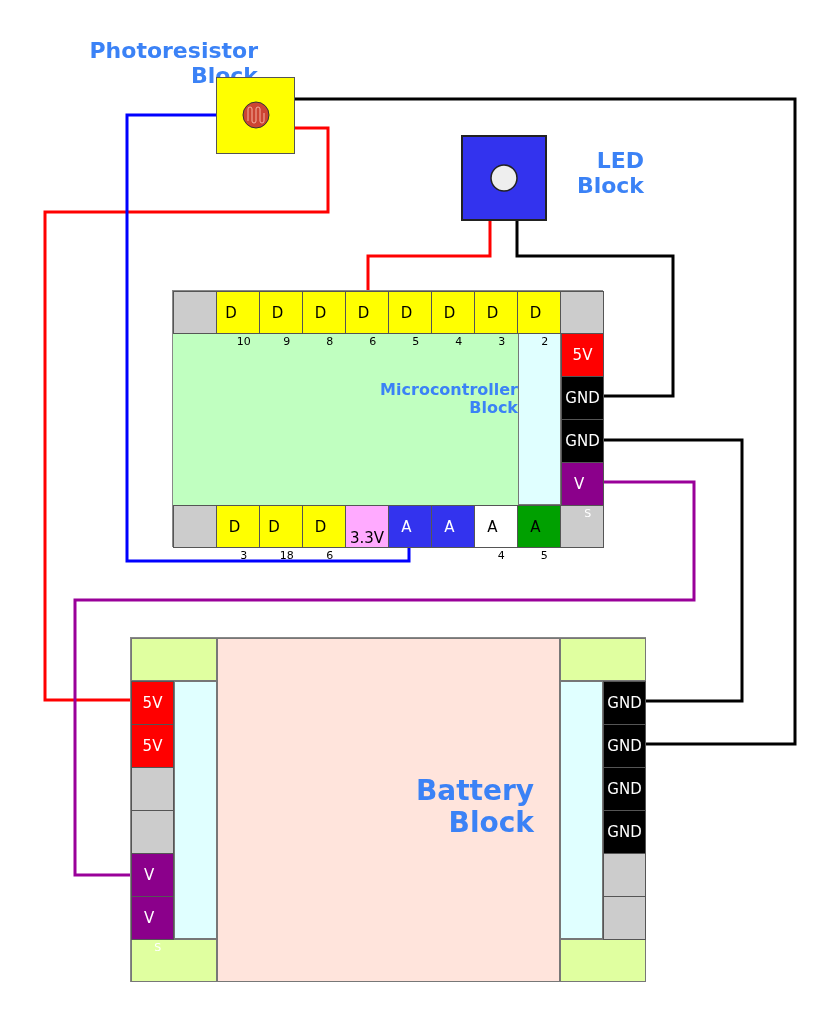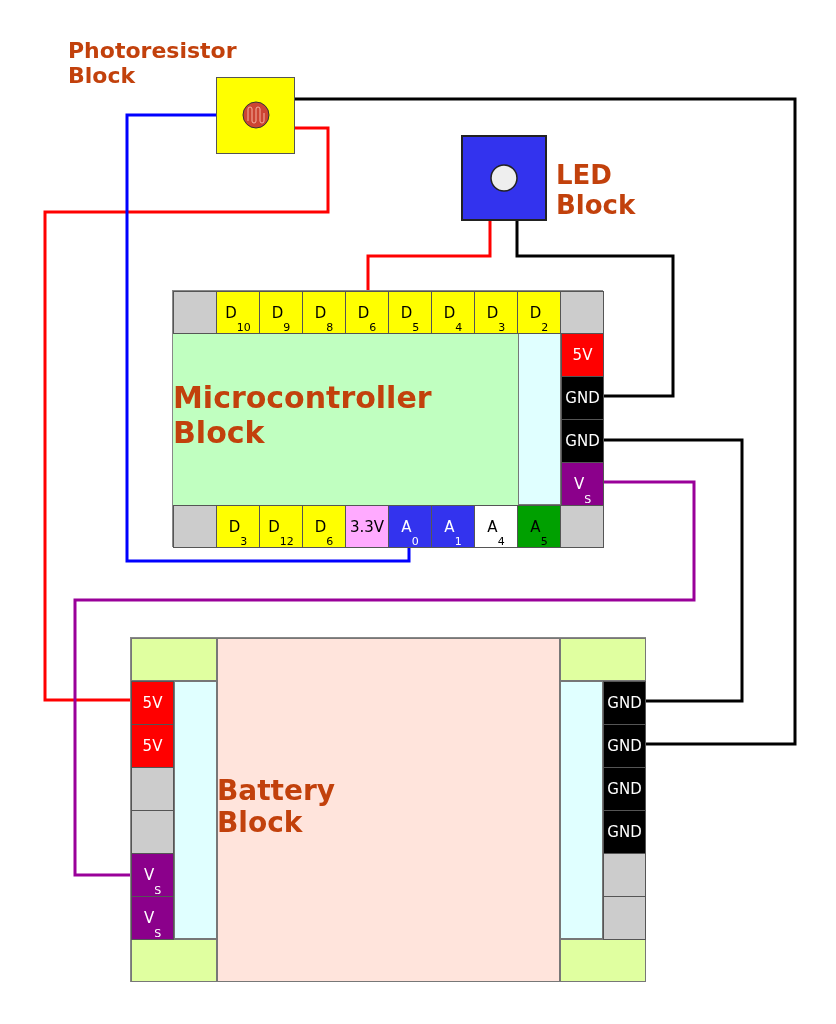--- a/index.html
+++ b/index.html
@@ -1,24 +1,24 @@
 <!DOCTYPE html>
 <html><head>
 <meta charset="utf-8">
 <style>
   html, body { margin:0; padding:0; background:#ffffff; }
   body { width:836px; height:1024px; position:relative; overflow:hidden;
          font-family:"Liberation Sans", "DejaVu Sans", sans-serif; }
   #wires { position:absolute; left:0; top:0; width:836px; height:1024px; }
   .abs { position:absolute; box-sizing:border-box; }
-  .title { font-weight:bold; color:#c2410c; text-align:left; line-height:1.15; font-family:"DejaVu Sans", sans-serif; }
+  .title { font-weight:bold; color:#3b82f6; text-align:right; line-height:1.15; font-family:"DejaVu Sans", sans-serif; }
   .pin { position:absolute; box-sizing:border-box; border:1px solid #555;
          display:flex; align-items:center; justify-content:center;
          font-size:15px; font-family:"DejaVu Sans", sans-serif; }
-  .pin .sub { font-size:11px; position:relative; top:5px;margin-top:20px; }
+  .pin .sub { font-size:11px; position:relative; top:19px;margin-top:20px; }
   .region { position:absolute; box-sizing:border-box; border:1px solid #777; }
 </style>
 </head>
 <body>
 
 <svg id="wires">
   <polyline points="294,128 328,128 328,212 45,212 45,700 130,700" fill="none" stroke="#ff0000" stroke-width="3"></polyline>
   <polyline points="216,115 127,115 127,561 409,561 409,546" fill="none" stroke="#0000ff" stroke-width="3"></polyline>
   <polyline points="294,99 795,99 795,744 645,744" fill="none" stroke="#000000" stroke-width="3"></polyline>
   <polyline points="490,220 490,256 368,256 368,290" fill="none" stroke="#ff0000" stroke-width="3"></polyline>
@@ -36,29 +36,29 @@
     <circle cx="40" cy="38" r="13" fill="#cc4433" stroke="#333" stroke-width="1"></circle>
     <path d="M32,44 L32,32 Q32,30 34,30 Q36,30 36,32 L36,44 Q36,46 38,46 Q40,46 40,44 L40,32 Q40,30 42,30 Q44,30 44,32 L44,44 Q44,46 46,46 Q48,46 48,44 L48,36" fill="none" stroke="#f5b0a0" stroke-width="1"></path>
   </svg>
 </div>
 
 <div class="abs" style="left:461px; top:135px; width:86px; height:86px; background:#3333ee; border:2px solid #222;">
   <svg width="86" height="86" style="position:absolute;left:-2px;top:-2px;">
     <circle cx="43" cy="43" r="13" fill="#eeeeee" stroke="#222" stroke-width="1.5"></circle>
   </svg>
 </div>
-<div class="abs title" style="left:556px; top:161px; width:88px; font-size:26px;">
+<div class="abs title" style="left:556px; top:148px; width:88px; font-size:22px;">
   <div>LED</div>
   <div>Block</div>
 </div>
 
 <div class="abs" style="left:172px; top:290px; width:431px; height:257px; border:1px solid #888;">
   <div class="region" style="left:0; top:42px; width:345px; height:172px; background:#c0ffc0; border:none;"></div>
   <div class="region" style="left:345px; top:42px; width:43px; height:172px; background:#e0ffff;"></div>
-  <div class="abs title" style="left:0; top:90px; width:345px; font-size:30px;">
+  <div class="abs title" style="left:0; top:90px; width:345px; font-size:16px;">
     <div>Microcontroller</div>
     <div>Block</div>
   </div>
   <div id="mcu-top">
       <div class="pin" style="left: 0px; top: 0px; width: 44px; height: 43px; background: rgb(204, 204, 204); color: rgb(0, 0, 0);"></div>
       <div class="pin" style="left: 43px; top: 0px; width: 44px; height: 43px; background: rgb(255, 255, 0); color: rgb(0, 0, 0);">
         <span>D</span>
         <span class="sub">10</span>
       </div>
       <div class="pin" style="left: 86px; top: 0px; width: 44px; height: 43px; background: rgb(255, 255, 0); color: rgb(0, 0, 0);">
@@ -92,27 +92,27 @@
       <div class="pin" style="left: 387px; top: 0px; width: 44px; height: 43px; background: rgb(204, 204, 204); color: rgb(0, 0, 0);"></div>
     </div>
   <div id="mcu-bottom">
       <div class="pin" style="left: 0px; top: 214px; width: 44px; height: 43px; background: rgb(204, 204, 204); color: rgb(0, 0, 0);"></div>
       <div class="pin" style="left: 43px; top: 214px; width: 44px; height: 43px; background: rgb(255, 255, 0); color: rgb(0, 0, 0);">
         <span>D</span>
         <span class="sub">3</span>
       </div>
       <div class="pin" style="left: 86px; top: 214px; width: 44px; height: 43px; background: rgb(255, 255, 0); color: rgb(0, 0, 0);">
         <span>D</span>
-        <span class="sub">12</span>
+        <span class="sub">18</span>
       </div>
       <div class="pin" style="left: 129px; top: 214px; width: 44px; height: 43px; background: rgb(255, 255, 0); color: rgb(0, 0, 0);">
         <span>D</span>
         <span class="sub">6</span>
       </div>
-      <div class="pin" style="left: 172px; top: 214px; width: 44px; height: 43px; background: rgb(255, 170, 255); color: rgb(0, 0, 0);">
+      <div class="pin" style="left: 172px; top: 214px; width: 44px; height: 43px; background: rgb(255, 170, 255); color: rgb(0, 0, 0); align-items: flex-end;">
         <span>3.3V</span>
       </div>
       <div class="pin" style="left: 215px; top: 214px; width: 44px; height: 43px; background: rgb(51, 51, 238); color: rgb(255, 255, 255);">
         <span>A</span>
         <span class="sub">0</span>
       </div>
       <div class="pin" style="left: 258px; top: 214px; width: 44px; height: 43px; background: rgb(51, 51, 238); color: rgb(255, 255, 255);">
         <span>A</span>
         <span class="sub">1</span>
       </div>

